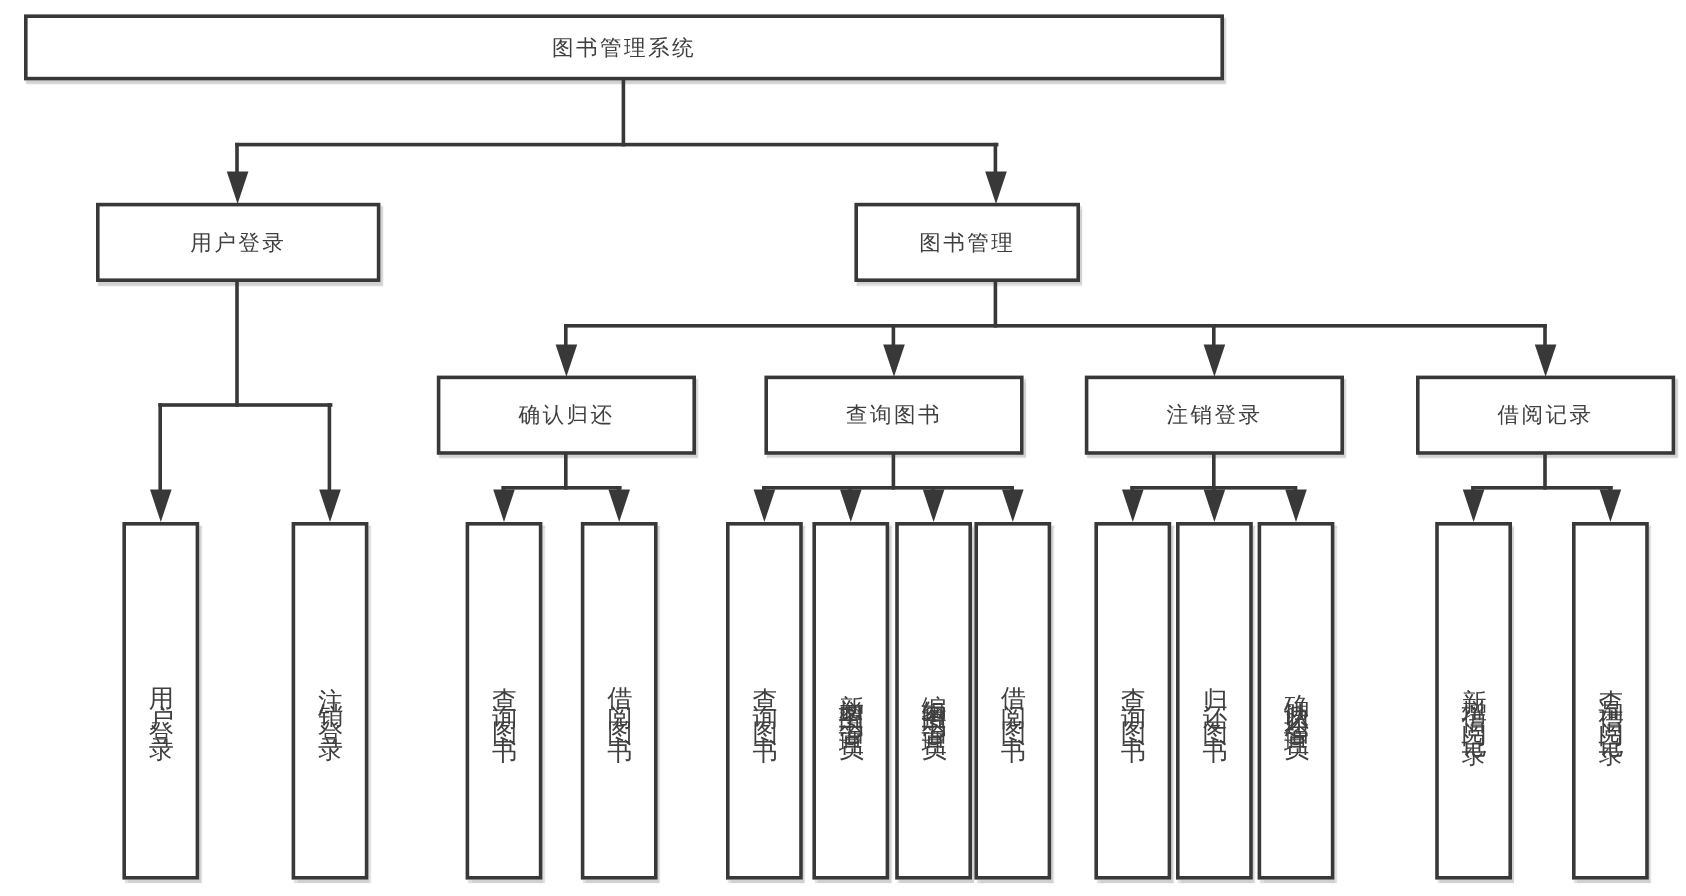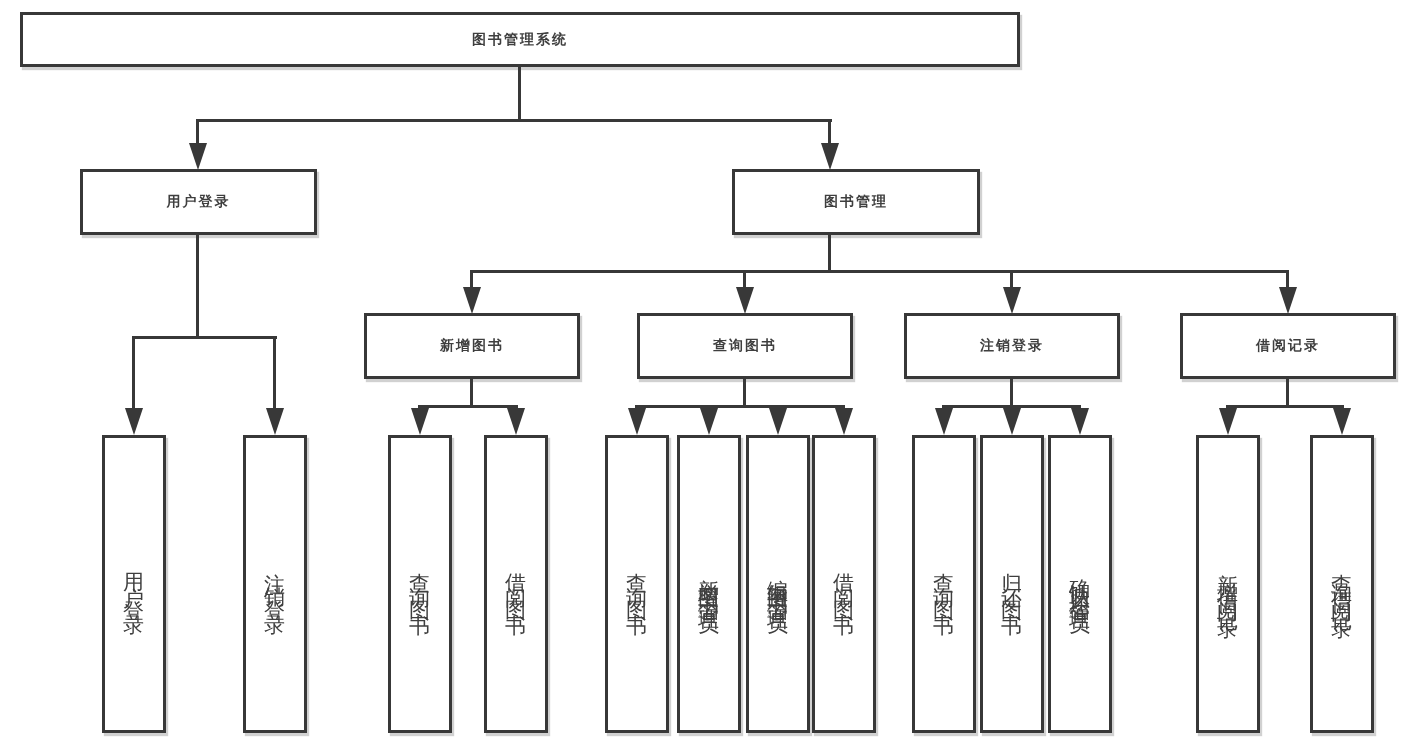--- a/index.html
+++ b/index.html
@@ -14,21 +14,21 @@
     font-family:"Liberation Sans","DejaVu Sans",sans-serif;
     overflow:hidden;
   }
   .node{
     position:absolute;background:var(--boxfill);
     border:3px solid var(--line);box-sizing:border-box;
     display:flex;align-items:center;justify-content:center;
     color:var(--text);
     box-shadow:2px 3px 1px rgba(90,90,90,0.28);
   }
-  .node.h span{font-size:14px;letter-spacing:2px;white-space:nowrap;font-weight:bold;}
+  .node.h span{font-size:18px;letter-spacing:2px;white-space:nowrap;}
   .node.v span{
     writing-mode:vertical-rl;text-orientation:mixed;
     font-size:21px;line-height:1;white-space:nowrap;
   }
   .vl,.hl{position:absolute;background:var(--line);}
   .vl{width:3px;}
   .hl{height:3px;}
   .arrow{
     position:absolute;width:0;height:0;
     border-left:9px solid transparent;
@@ -46,26 +46,26 @@
 
 <div class="stage">
 
   <div class="node h" style="left:20px;top:12px;width:1000px;height:55px;">
     <span>图书管理系统</span>
   </div>
 
   <div class="node h" style="left:80px;top:169px;width:237px;height:66px;">
     <span>用户登录</span>
   </div>
-  <div class="node h" style="left:712px;top:169px;width:248px;height:66px;margin-left:20px;">
+  <div class="node h" style="left:712px;top:169px;width:188px;height:66px;">
     <span>图书管理</span>
   </div>
 
   <div class="node h" style="left:364px;top:313px;width:216px;height:66px;">
-    <span>新增图书</span>
+    <span>确认归还</span>
   </div>
   <div class="node h" style="left:637px;top:313px;width:216px;height:66px;">
     <span>查询图书</span>
   </div>
   <div class="node h" style="left:904px;top:313px;width:216px;height:66px;">
     <span>注销登录</span>
   </div>
   <div class="node h" style="left:1180px;top:313px;width:216px;height:66px;">
     <span>借阅记录</span>
   </div>

